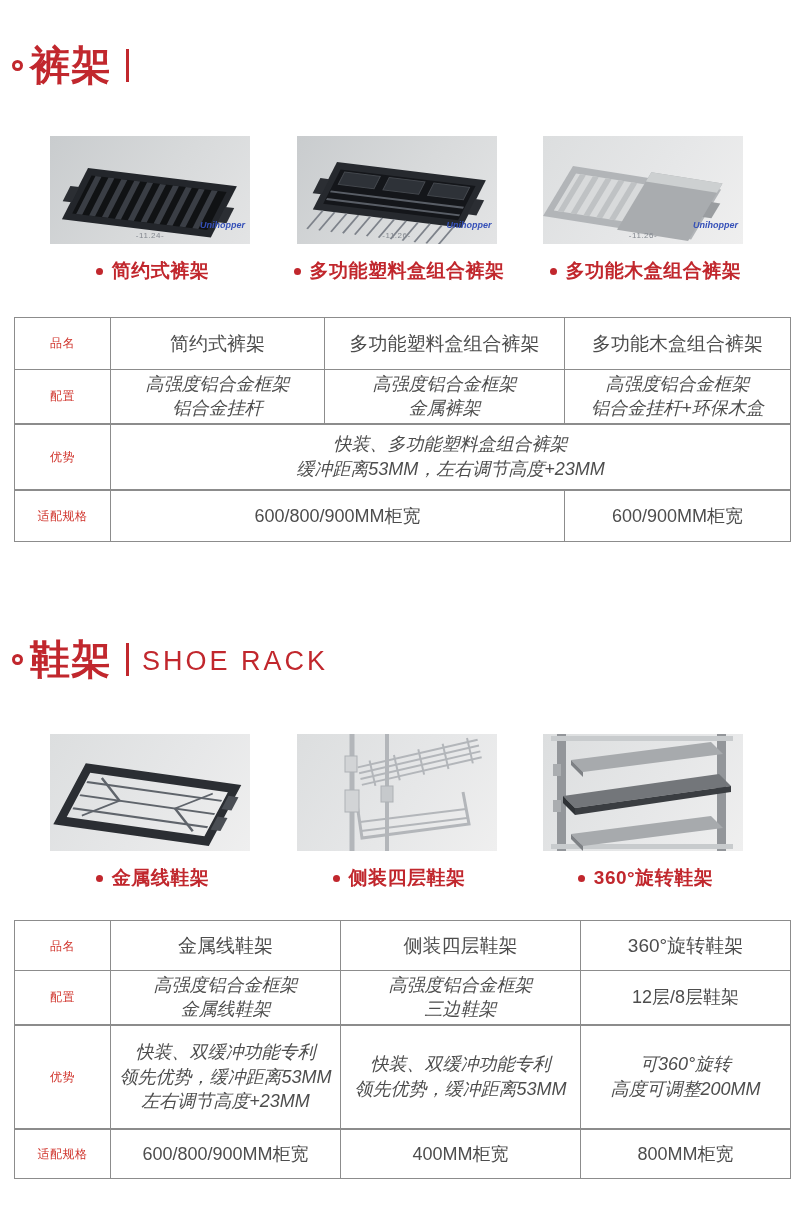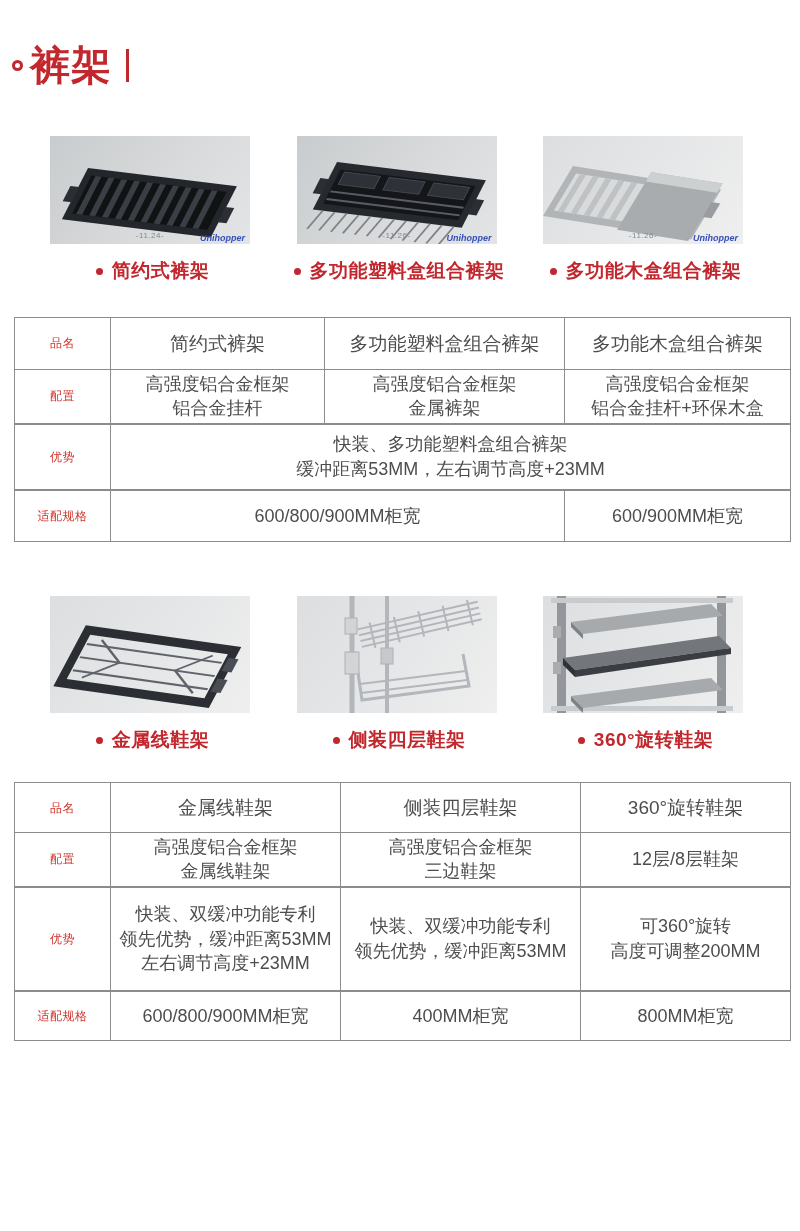--- a/index.html
+++ b/index.html
@@ -52,21 +52,21 @@
   .sec1 .photo{height:108px;}
   .sec2 .photo{height:117px;}
   .bg-gray{background:linear-gradient(125deg,#c9ccce 0%,#d8dadb 55%,#e3e4e5 100%);}
   .bg-light{background:linear-gradient(125deg,#dcdedf 0%,#e6e7e8 55%,#efefef 100%);}
   .photo svg{position:absolute;left:0;top:0;}
   .wm-num{
     position:absolute;bottom:4px;left:50%;transform:translateX(-50%);
     font-size:8px;color:#83888f;letter-spacing:0.5px;
   }
   .wm-brand{
-    position:absolute;bottom:1px;right:5px;
+    position:absolute;bottom:14px;right:5px;
     font-size:9px;font-weight:bold;font-style:italic;color:#3550b8;
   }
   .caption{
     display:flex;align-items:center;justify-content:center;
     margin-top:15px;height:24px;
   }
   .bullet{
     width:7px;height:7px;border-radius:50%;background:var(--caption-red);
     display:inline-block;margin-right:9px;flex:0 0 auto;
   }
@@ -84,21 +84,21 @@
     border:1px solid var(--border);
     text-align:center;vertical-align:middle;
     font-size:18px;color:var(--cell-text);
     padding:2px 4px;line-height:1.35;
   }
   table.spec td.lbl{
     font-size:12px;color:var(--label-red);
     letter-spacing:0.5px;
   }
   table.spec td.name{font-size:19px;}
-  .pre{white-space:pre-line;}
+  .pre{white-space:pre-line;font-style:italic;}
   tr.thick td{border-top-width:2px;}
   .t1 tr.r1 td{height:52px;}
   .t1 tr.r2 td{height:52px;}
   .t1 tr.r3 td{height:66px;}
   .t1 tr.r4 td{height:52px;}
   .t2 tr.r1 td{height:50px;}
   .t2 tr.r2 td{height:53px;}
   .t2 tr.r3 td{height:104px;}
   .t2 tr.r4 td{height:50px;}
 </style>
@@ -246,20 +246,26 @@
       <td class="lbl">适配规格</td>
       <td colspan="2">600/800/900MM柜宽</td>
       <td>600/900MM柜宽</td>
     </tr>
   </tbody>
     </table>
 </div>
 
 <div class="section sec2">
 
+  <div class="section-header">
+    <span class="ring"></span>
+    <span class="title-zh">鞋架</span>
+    <span class="vbar"></span>
+    <span class="title-en">SHOE RACK</span>
+  </div>
 
   <div class="products">
 
     <div class="product">
       <div class="photo bg-light">
         <svg width="200" height="117" viewBox="0 0 200 117">
           <g transform="translate(38,34) rotate(8)">
               <g transform="skewX(-20)">
             <rect x="0" y="0" width="148" height="56" fill="none" stroke="#2b2e33" stroke-width="9"></rect>
             <g stroke="#5f646b" stroke-width="2" fill="none">

